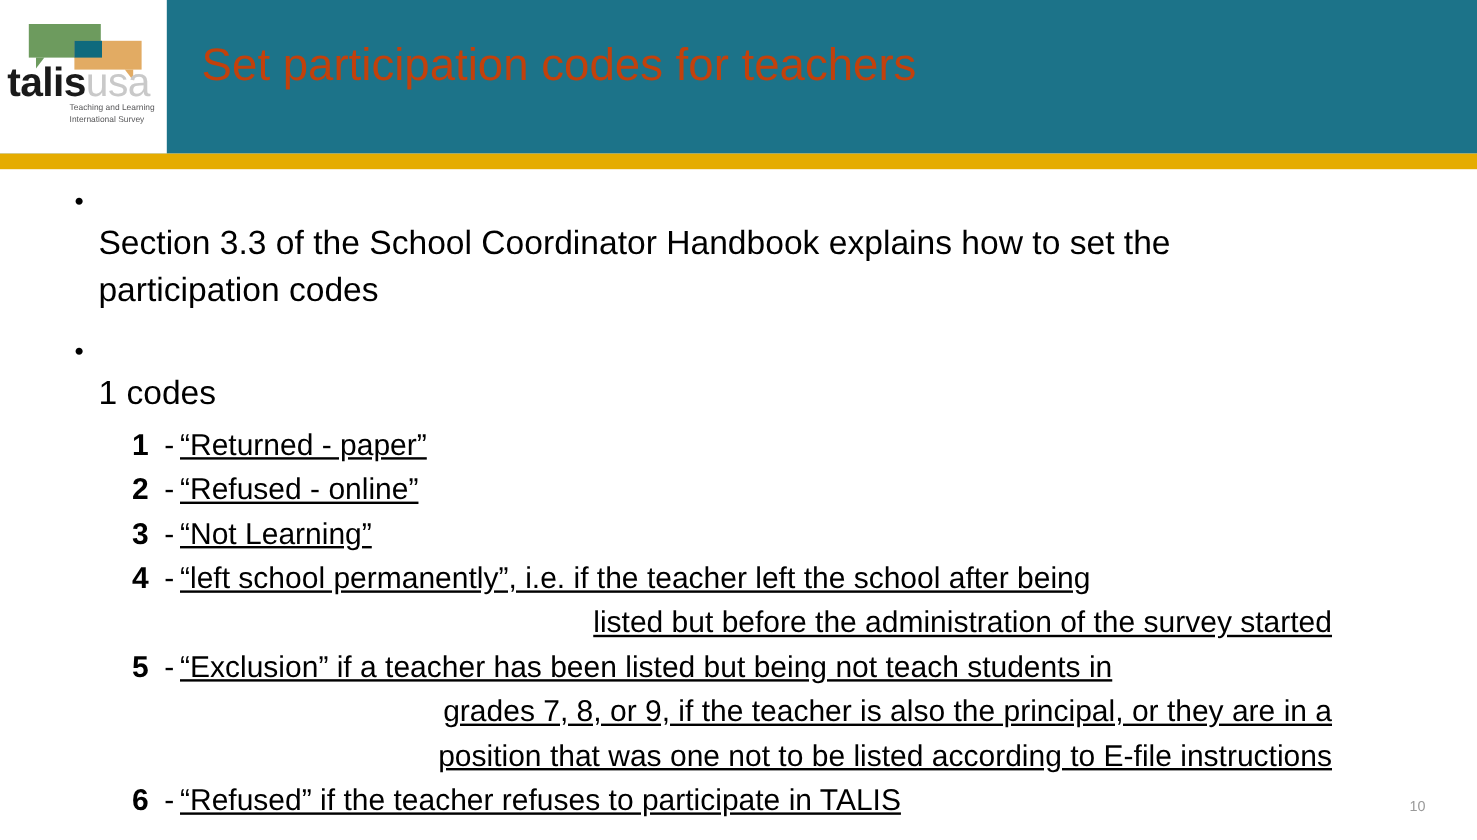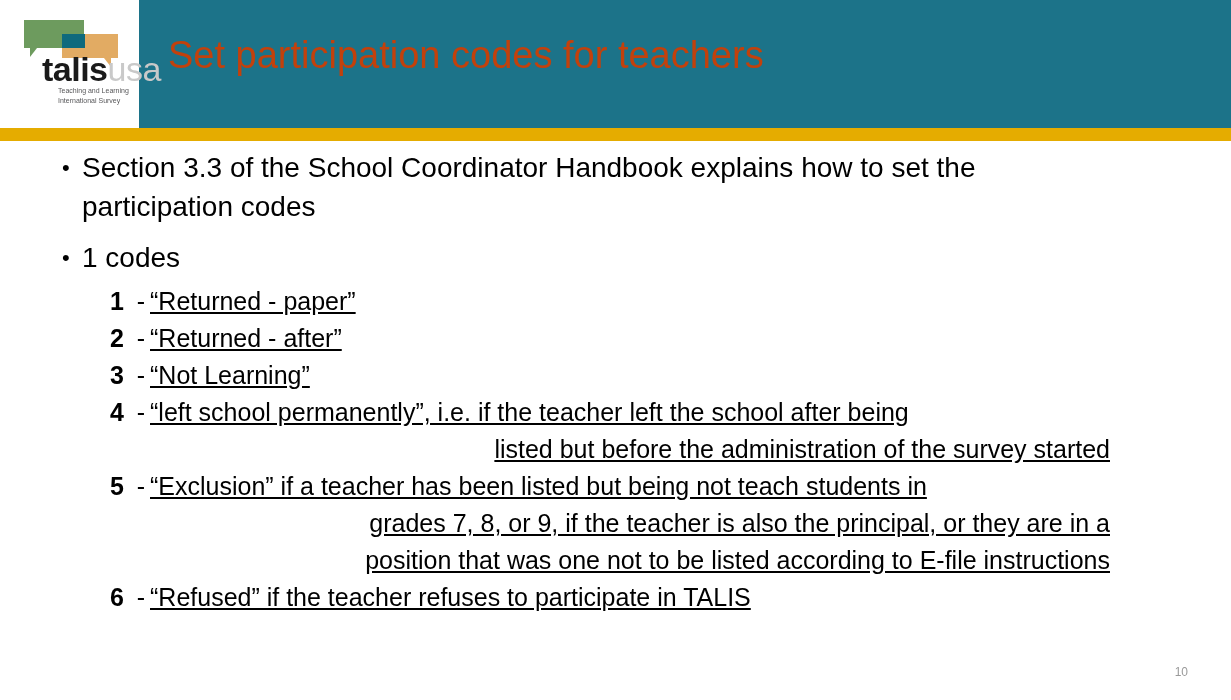--- a/index.html
+++ b/index.html
@@ -96,21 +96,20 @@
     height: 14px;
     background: #0f6a7d;
   }
   .logo-word {
     position: absolute;
     left: 6px;
     top: 52px;
     font-size: 34px;
     line-height: 34px;
     letter-spacing: -0.5px;
-    margin-left: 36px;
   }
   .logo-talis {
     color: #1a1a1a;
     font-weight: bold;
   }
   .logo-usa {
     color: #c9c9c9;
     font-weight: normal;
   }
   .logo-tagline {
@@ -151,20 +150,21 @@
   }
   .bullet-row .dot {
     width: 20px;
     flex: 0 0 20px;
     font-size: 22px;
     line-height: 39px;
   }
   .bullet-row .btext {
     flex: 1 1 auto;
     max-width: 1010px;
+    margin-top: 35px;
   }
   .bullet-gap {
     height: 12px;
   }
 
   .codes {
     margin-top: 6px;
     margin-left: 48px;
   }
   .code-row {
@@ -245,21 +245,21 @@
 
       <div class="code-row">
         <span class="code-num">1</span>
         <span class="code-dash">-</span>
         <span class="code-text">“Returned - paper”</span>
       </div>
 
       <div class="code-row">
         <span class="code-num">2</span>
         <span class="code-dash">-</span>
-        <span class="code-text">“Returned - after”</span>
+        <span class="code-text">“Refused - online”</span>
       </div>
 
       <div class="code-row">
         <span class="code-num">3</span>
         <span class="code-dash">-</span>
         <span class="code-text"> “Not Learning”</span>
       </div>
 
       <div class="code-row">
         <span class="code-num">4</span>

